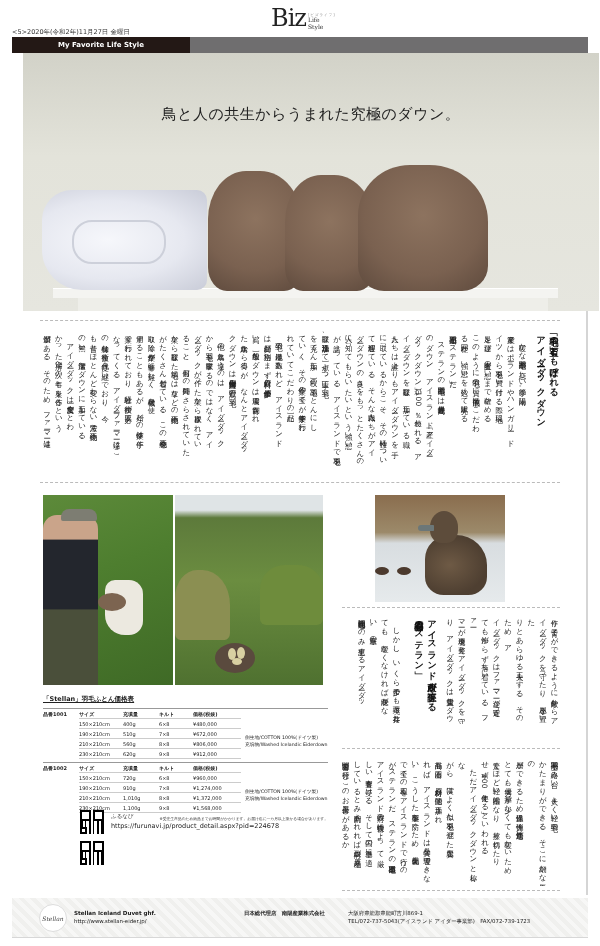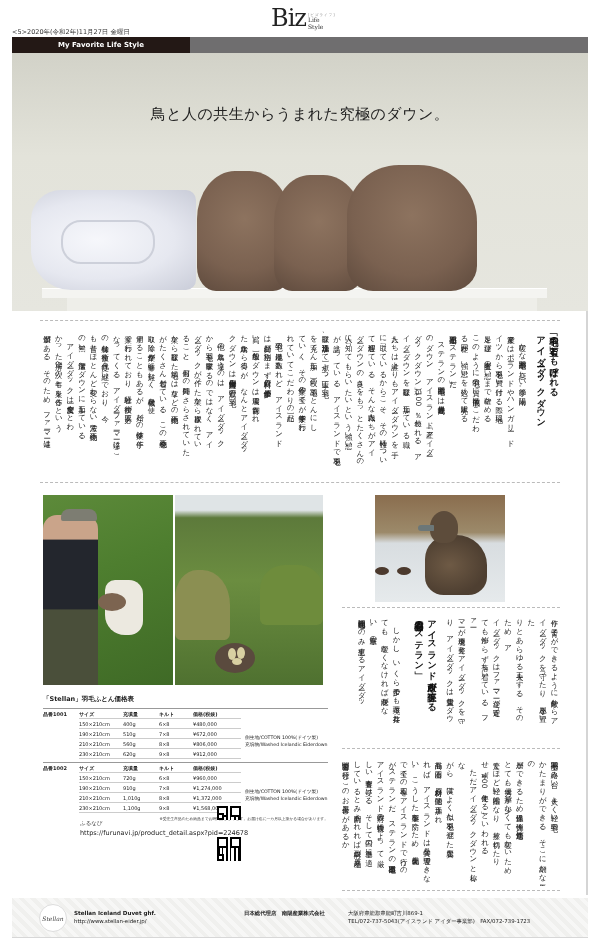--- a/index.html
+++ b/index.html
@@ -10,21 +10,21 @@
   .logo { position: absolute; left: 271px; top: 6px; display: flex; align-items: flex-end; }
   .logo .biz { font-family: "DejaVu Serif", serif; font-size: 24px; color: #222; line-height: 1; letter-spacing: -1px; }
   .logo .ls { font-family: "DejaVu Serif", serif; font-size: 6px; line-height: 1.05; margin-left: 2px; color: #333; }
   .logo .ls .ruby { font-size: 3.5px; color: #888; letter-spacing: 1px; }
 
   .banner { position: absolute; left: 12px; top: 37px; width: 576px; height: 16px; background: #6f6e6f; padding-left: 36px; }
   .banner .tab { position: absolute; left: 0; top: 0; width: 178px; height: 16px; background: #231815; color: #fff; font-size: 7px; font-weight: bold; display: flex; align-items: center; justify-content: center; }
 
   .frame { position: absolute; left: 12px; top: 53px; width: 576px; height: 842px; border-right: 2px solid #d5d5d5; }
 
-  .hero { position: absolute; left: 12px; top: 53px; width: 576px; height: 258px;
+  .hero { position: absolute; left: 23px; top: 53px; width: 576px; height: 258px;
           background: linear-gradient(180deg, #d2d2c8 0%, #e3e3da 40%, #e6e6df 100%); overflow: hidden; }
   .hero .headline { position: absolute; top: 52px; left: 0; width: 100%; text-align: center; font-family: "DejaVu Serif", serif; font-size: 15px; color: #222; letter-spacing: 0.5px; }
   .hero .shelf { position: absolute; left: 30px; top: 235px; width: 505px; height: 10px; background: #f4f4f1; border-top: 1px solid #fff; }
   .hero .shelf2 { position: absolute; left: 55px; top: 245px; width: 470px; height: 13px; background: #eeeee9; }
   .hero .duvet { position: absolute; left: 19px; top: 137px; width: 165px; height: 100px; background: radial-gradient(ellipse at 40% 50%, #f6f7fb 0%, #e6e8f0 55%, #c9ccd8 100%); border-radius: 30px 10px 10px 40px; }
   .hero .duvet::before { content: ""; position: absolute; left: 30px; top: 30px; width: 90px; height: 40px; border-radius: 20px; border: 2px solid #cdd0da; }
   .hero .down { position: absolute; background: radial-gradient(circle at 50% 40%, #8d735f 0%, #7a6150 60%, #5e4a3d 100%); border-radius: 40% 45% 20% 20%; }
 
   .divider { position: absolute; height: 0; border-top: 1px dashed #bbb; }
 
@@ -42,31 +42,31 @@
   .photo-nest .grass2 { position: absolute; left: 85px; top: 70px; width: 63px; height: 60px; background: #6e8c3c; border-radius: 40% 40% 10% 10%; }
   .photo-nest .nest { position: absolute; left: 40px; top: 148px; width: 40px; height: 30px; background: #5a4a3e; border-radius: 50%; }
   .photo-nest .egg { position: absolute; width: 8px; height: 12px; background: #d8d0a2; border-radius: 50%; }
   .photo-duck { left: 375px; top: 495px; width: 130px; height: 107px; background: linear-gradient(180deg, #8a6d4e 0%, #9c8a6a 35%, #d8dde0 45%, #e6eaec 100%); }
   .photo-duck .body { position: absolute; left: 50px; top: 40px; width: 62px; height: 60px; background: radial-gradient(ellipse at 40% 50%, #6e5a45 0%, #4e3f31 70%); border-radius: 40% 50% 30% 30%; }
   .photo-duck .head { position: absolute; left: 55px; top: 16px; width: 28px; height: 32px; background: #5d4c3b; border-radius: 50% 50% 40% 40%; }
   .photo-duck .bill { position: absolute; left: 43px; top: 30px; width: 16px; height: 6px; background: #6c7778; border-radius: 8px 2px 2px 8px; }
   .photo-duck .rock { position: absolute; top: 72px; width: 14px; height: 8px; background: #4c3a2e; border-radius: 50%; }
 
   .price { position: absolute; left: 43px; top: 695px; width: 285px; font-size: 5px; color: #222; }
-  .price .title { font-size: 6.5px; font-weight: bold; margin-bottom: 4px; }
+  .price .title { font-size: 6.5px; font-weight: bold; margin-bottom: 4px; text-decoration: underline; }
   .ptable { display: grid; grid-template-columns: 36px 44px 36px 34px 48px 1fr; align-items: center; border-top: 1px solid #999; margin-bottom: 3px; }
   .ptable .cell { height: 10px; line-height: 10px; border-bottom: 1px solid #ccc; white-space: nowrap; }
   .ptable .hdr { font-weight: bold; }
   .ptable .code { border-bottom: none; font-weight: bold; }
   .ptable .blank { border-bottom: none; }
   .ptable .mat { grid-column: 6; grid-row: 2 / span 4; font-size: 4.7px; line-height: 7px; padding-left: 4px; border-bottom: none; }
   .price .note { text-align: right; font-size: 3.8px; color: #333; margin-top: 1px; }
 
   .qr-list { position: absolute; left: 80px; top: 806px; }
-  .qr-item { display: flex; align-items: flex-end; height: 31px; flex-direction: column; }
+  .qr-item { display: flex; align-items: center; height: 31px; }
   .qr { width: 24px; height: 24px; margin-right: 7px;
         background:
           linear-gradient(90deg, #000 0 3px, transparent 3px 5px, #000 5px 6px, transparent 6px 9px, #000 9px 11px, transparent 11px 13px, #000 13px 14px, transparent 14px 17px, #000 17px 19px, transparent 19px 21px, #000 21px 24px),
           #fff;
         position: relative; }
   .qr::before, .qr::after { content: ""; position: absolute; width: 7px; height: 7px; border: 2px solid #000; background: #fff; }
   .qr::before { left: 0; top: 0; }
   .qr::after { right: 0; top: 0; }
   .qr .qbl { position: absolute; left: 0; bottom: 0; width: 7px; height: 7px; border: 2px solid #000; background: #fff; }
   .qr-text .lbl { font-size: 5.5px; color: #333; }

